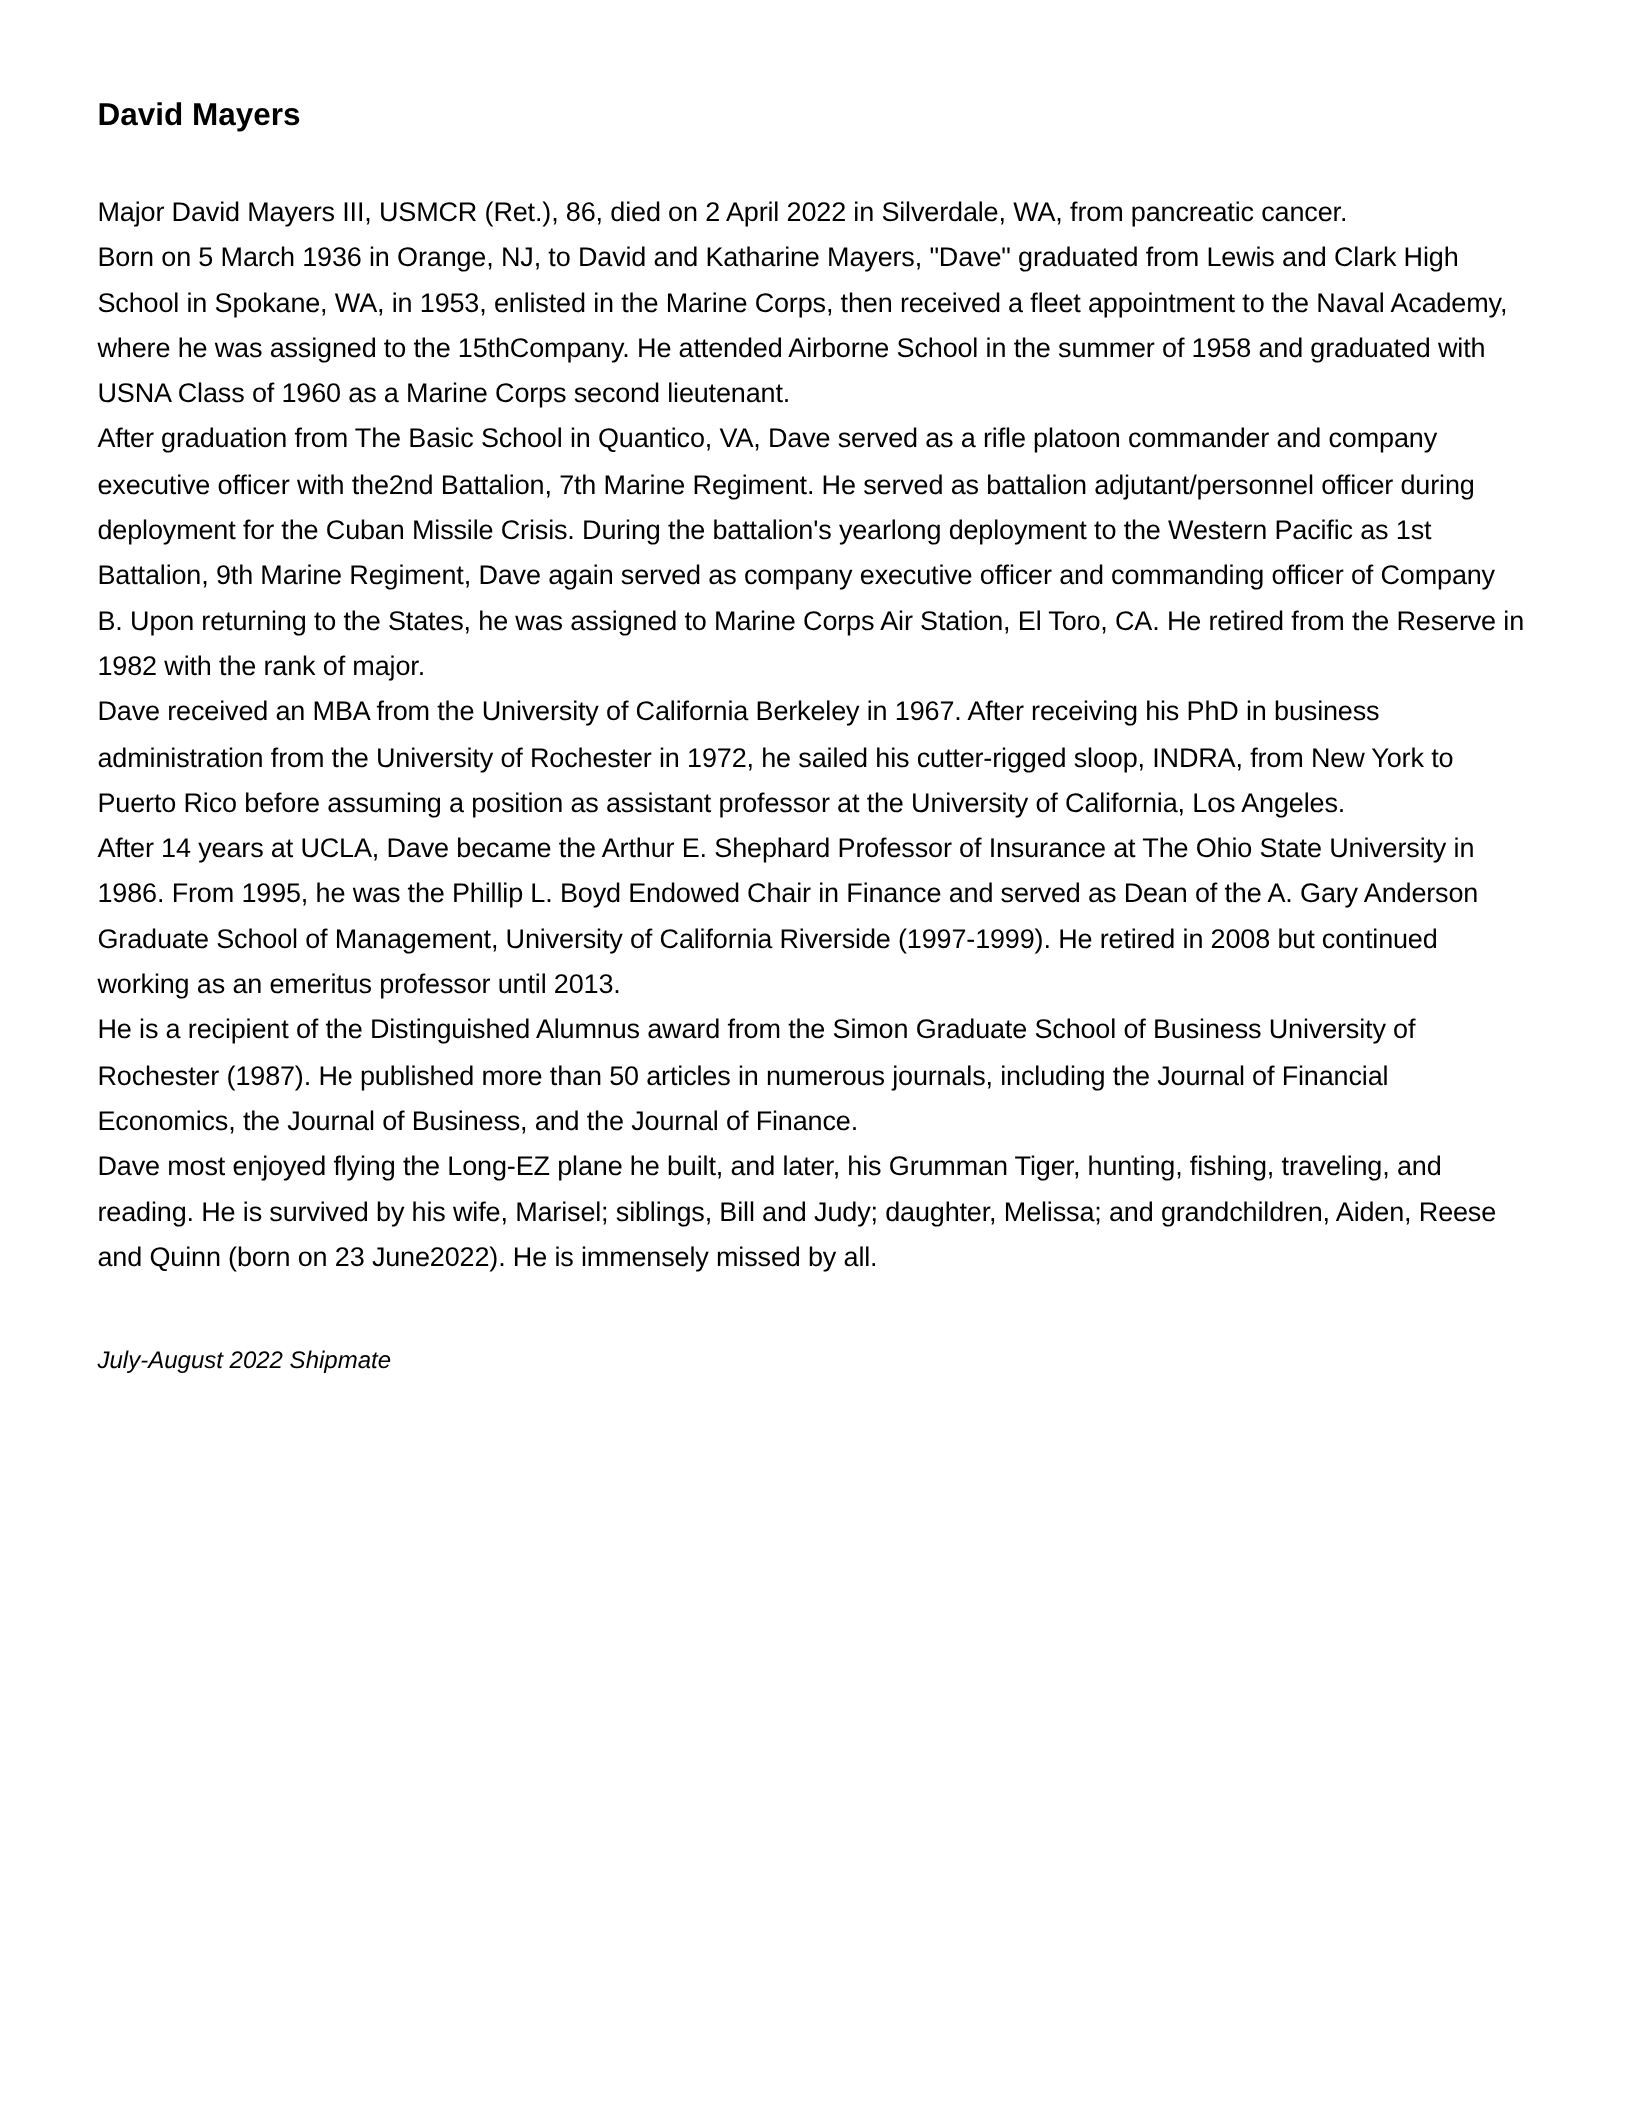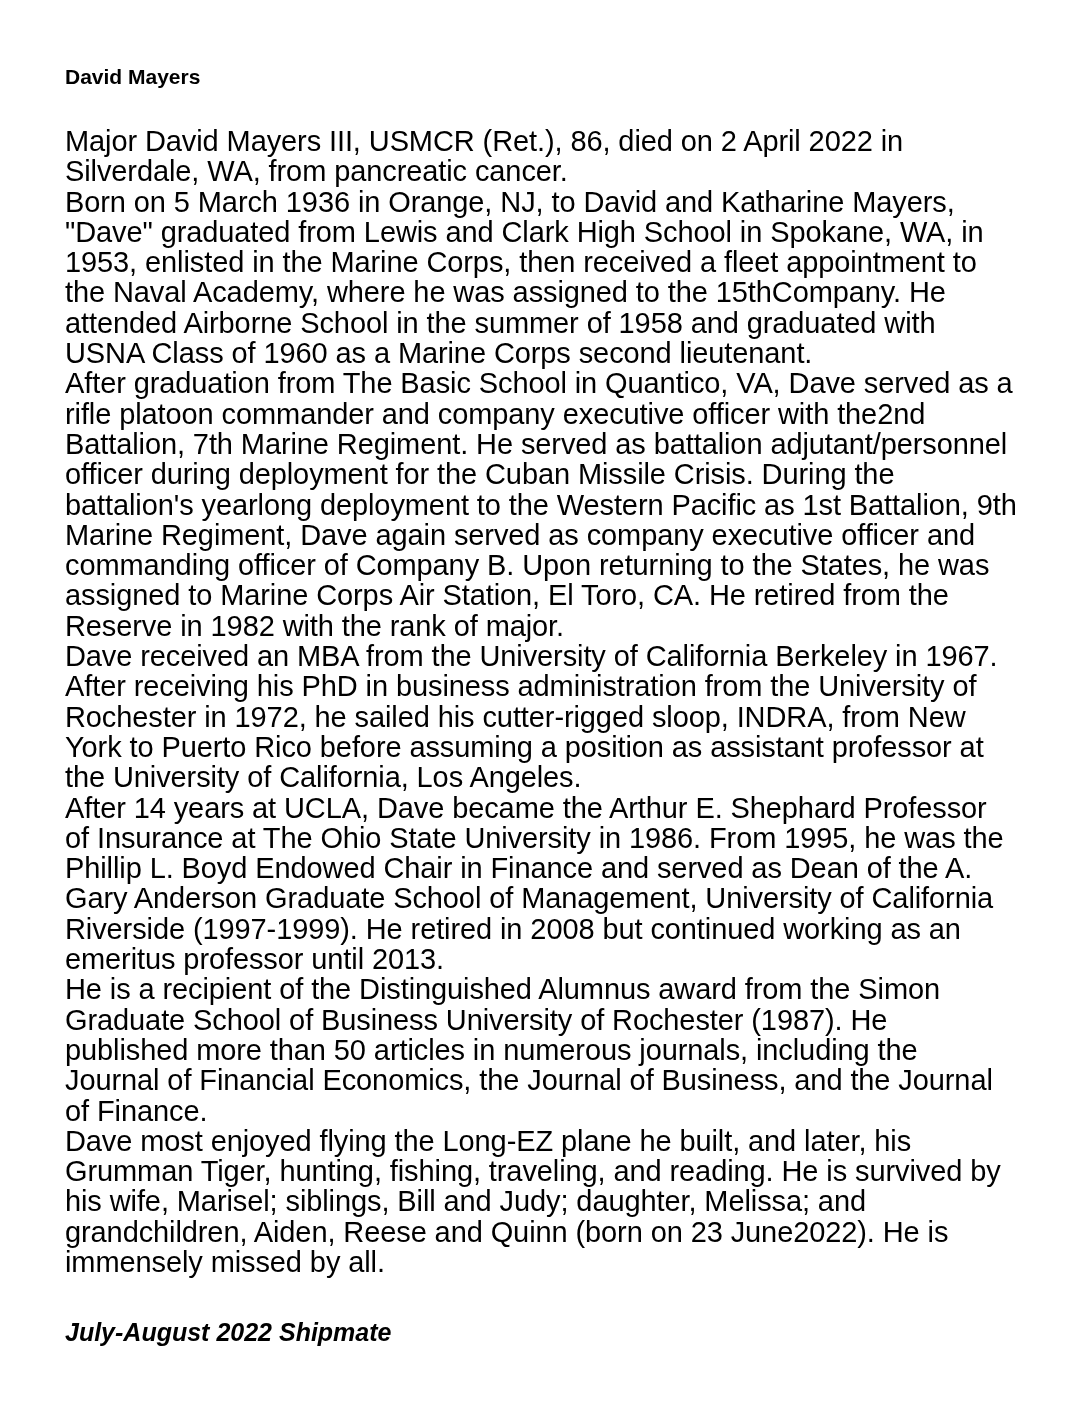--- a/index.html
+++ b/index.html
@@ -21,29 +21,29 @@
   .doc-title {
     font-size: 21px;
     line-height: 30px;
     font-weight: bold;
     margin: 0 0 34px 0;
   }
   .doc-body {
     width: 952px;
   }
   .doc-body p {
-    font-size: 29px;
+    font-size: 18px;
     line-height: 30.3px;
     margin: 0;
     letter-spacing: -0.1px;
   }
   .doc-footer {
-    font-size: 25px;
+    font-size: 16px;
     line-height: 30px;
-    font-weight: bold;
+    font-weight: normal;
     font-style: italic;
     margin-top: 40px;
   }
 </style>
 </head>
 <body>
 
 <div class="page">
   <h1 class="doc-title">David Mayers</h1>
 

